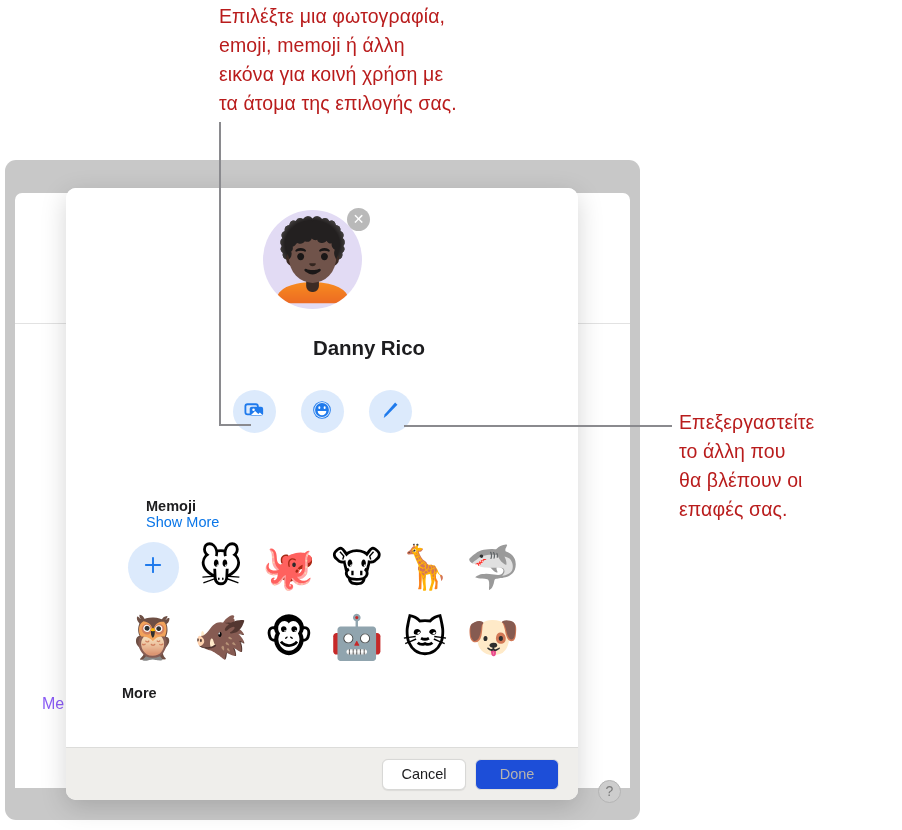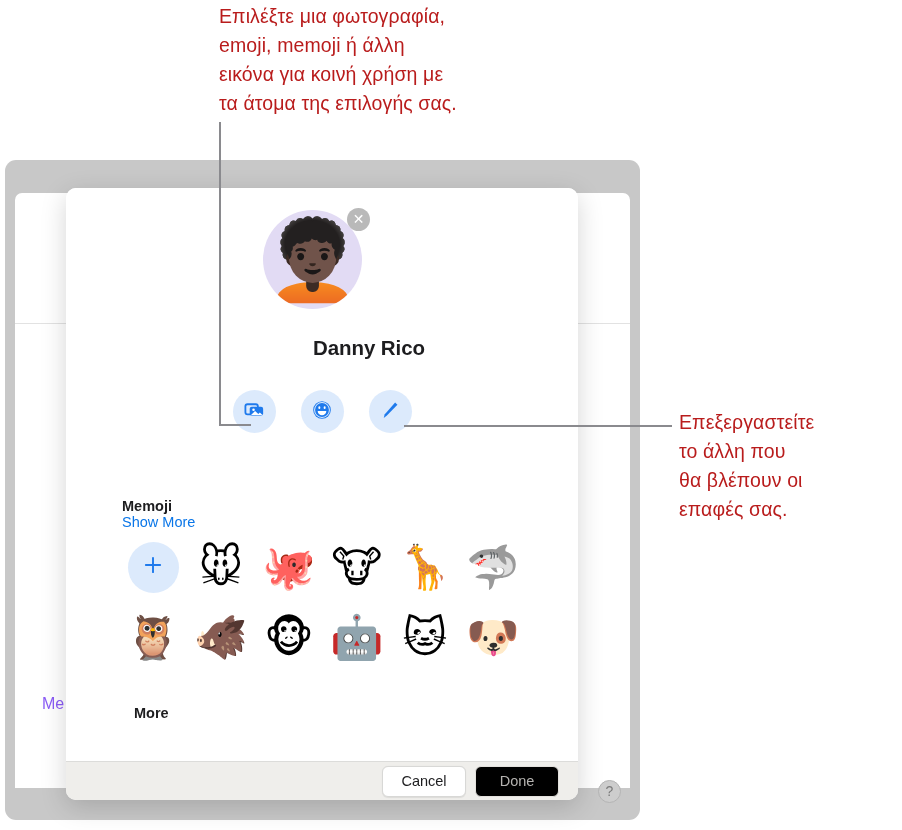--- a/index.html
+++ b/index.html
@@ -233,29 +233,30 @@
   
   .section-head {
     position: absolute;
     left: 56px;
     width: 400px;
     display: flex;
     align-items: baseline;
     justify-content: space-between;
   }
   #memoji-head { top: 310px; flex-direction: column; }
-  #more-head   { top: 517px; margin-left: 12px; }
+  #more-head   { top: 497px; }
   .section-title {
     font-size: 14.5px;
     font-weight: 700;
     color: #1d1d1f;
   }
   .section-link {
     font-size: 14.5px;
     color: #0a76e8;
+    margin-left: 24px;
   }
 
   
   #memoji-grid {
     position: absolute;
     left: 53px;
     top: 344px;
     width: 410px;
     display: grid;
     grid-template-columns: repeat(6, 68px);
@@ -280,21 +281,21 @@
     align-items: center;
     justify-content: center;
   }
 
   
   #dialog-footer {
     position: absolute;
     left: 0;
     bottom: 0;
     width: 100%;
-    height: 39px;
+    height: 53px;
     background: #efeeeb;
     border-top: 1px solid #dcdcda;
     display: flex;
     align-items: center;
     justify-content: flex-end;
     padding-right: 19px;
     box-sizing: border-box;
     gap: 9px;
   }
   .footer-btn {
@@ -306,21 +307,21 @@
     align-items: center;
     justify-content: center;
   }
   #cancel-button {
     background: #ffffff;
     color: #1d1d1f;
     border: 1px solid #d8d8d6;
     box-shadow: 0 0.5px 1px rgba(0,0,0,0.08);
   }
   #done-button {
-    background: #000000;
+    background: #1d4ed8;
     color: #b5b3b0;
     border: 1px solid #e3e1dd;
   }
 </style>
 </head>
 <body>
 
 <div id="bg-window">
   <div id="bg-content">
     <div id="bg-divider"></div>

